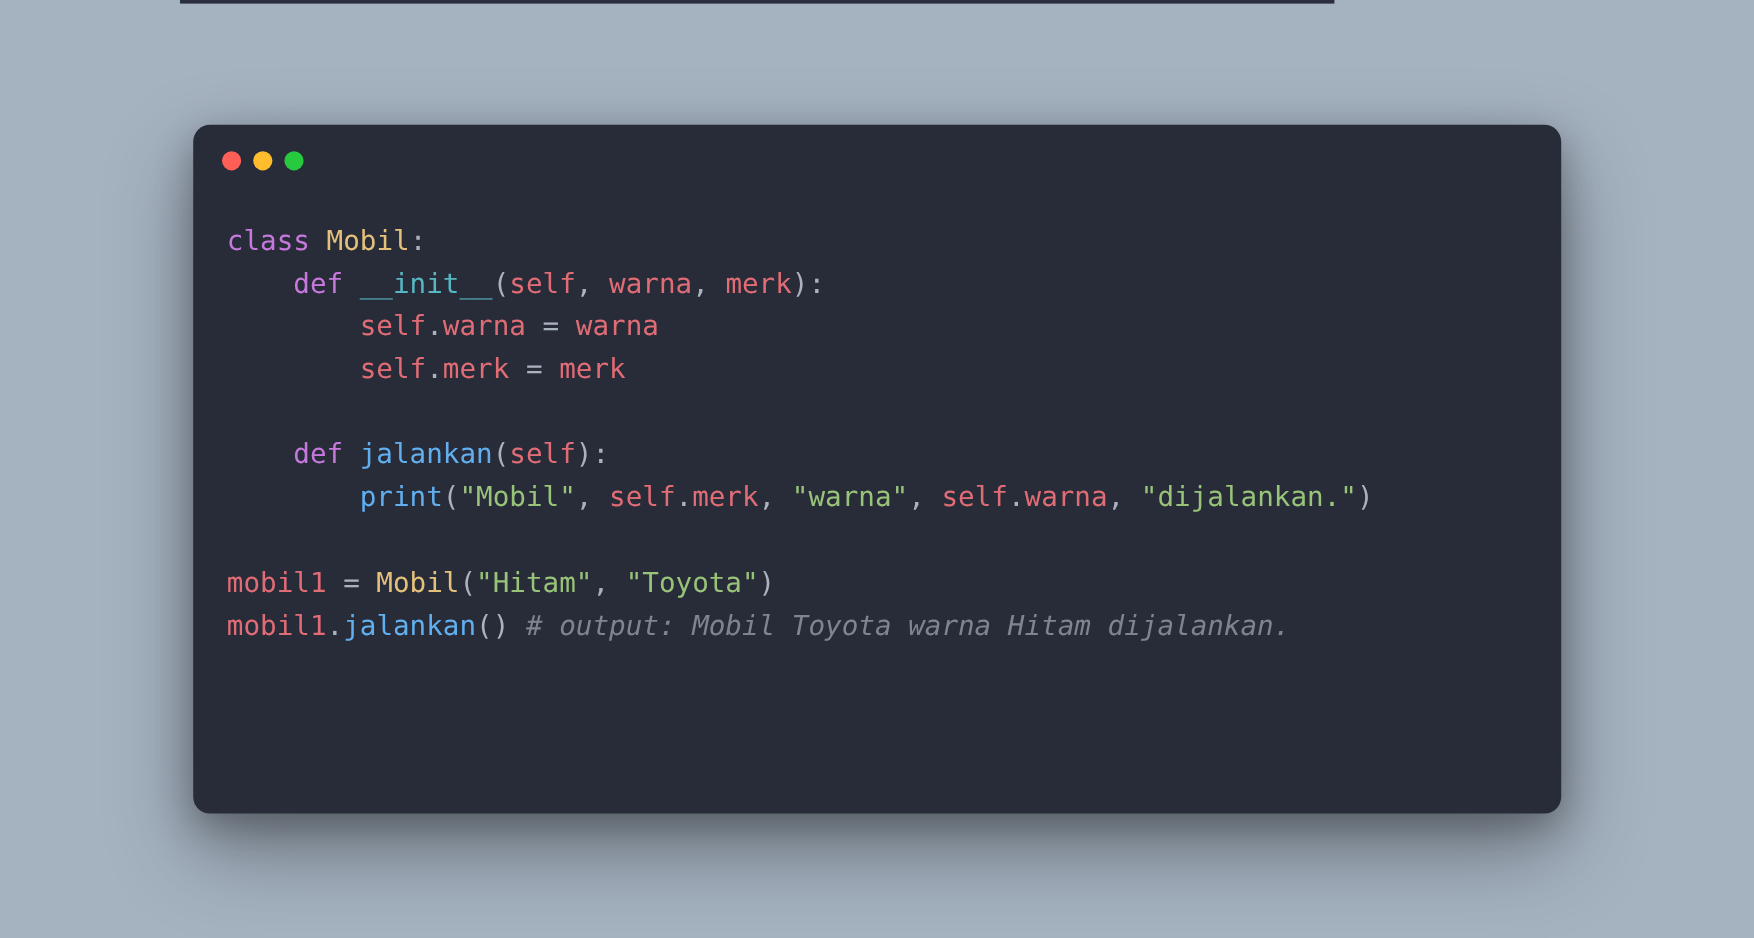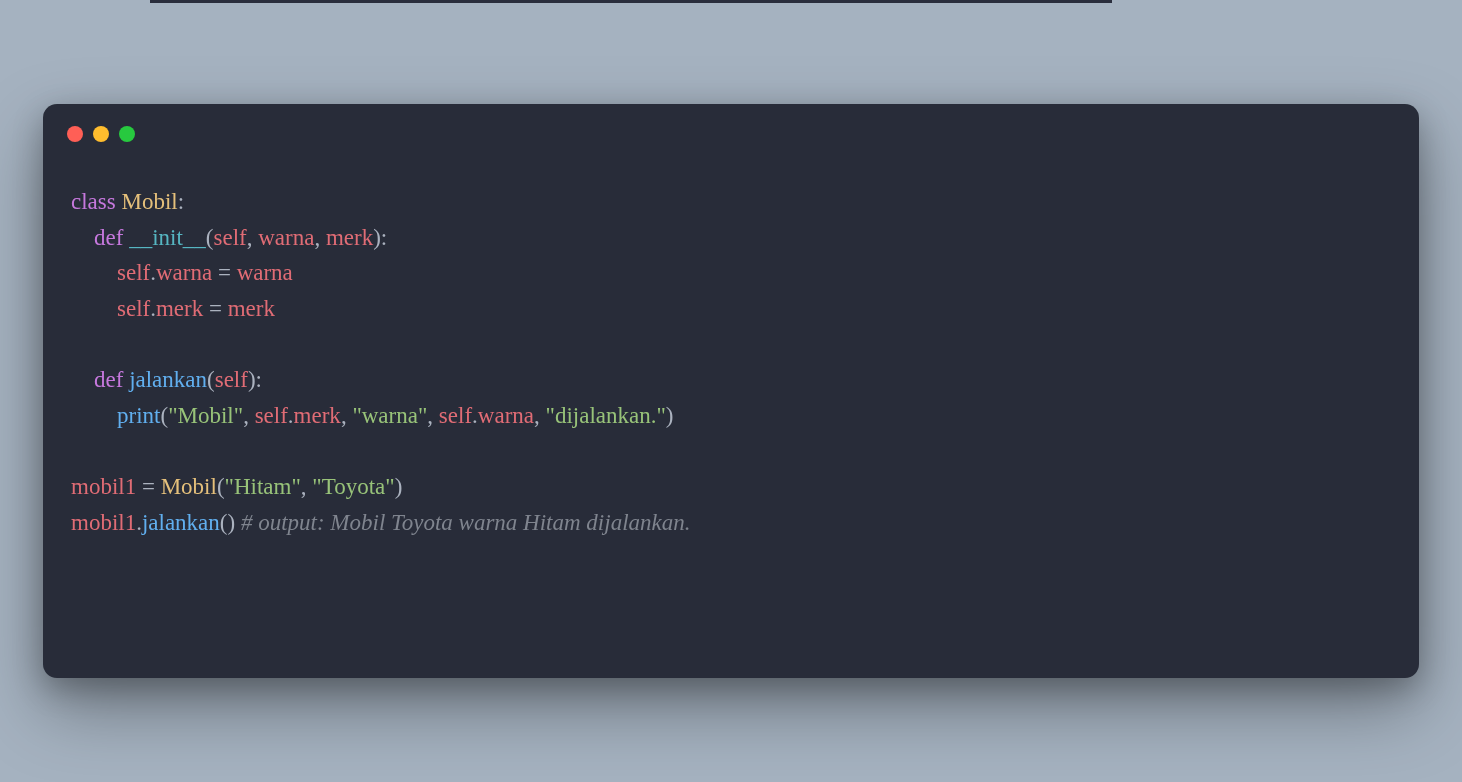--- a/index.html
+++ b/index.html
@@ -17,25 +17,24 @@
       position: absolute;
       top: 0;
       left: 150px;
       right: 350px;
       height: 3px;
       background: #2a2e3d;
     }
     .window {
       background: #282c39;
       border-radius: 14px;
-      width: 1376px;
+      width: 1140px;
       min-height: 574px;
       box-shadow: 0 30px 70px rgba(0,0,0,0.35), 0 10px 30px rgba(0,0,0,0.25);
       overflow: hidden;
-      font-family: Liberation Serif, serif;
     }
     .titlebar {
       display: flex;
       gap: 10px;
       padding: 22px 24px 8px 24px;
     }
     .dot {
       width: 16px;
       height: 16px;
       border-radius: 50%;

